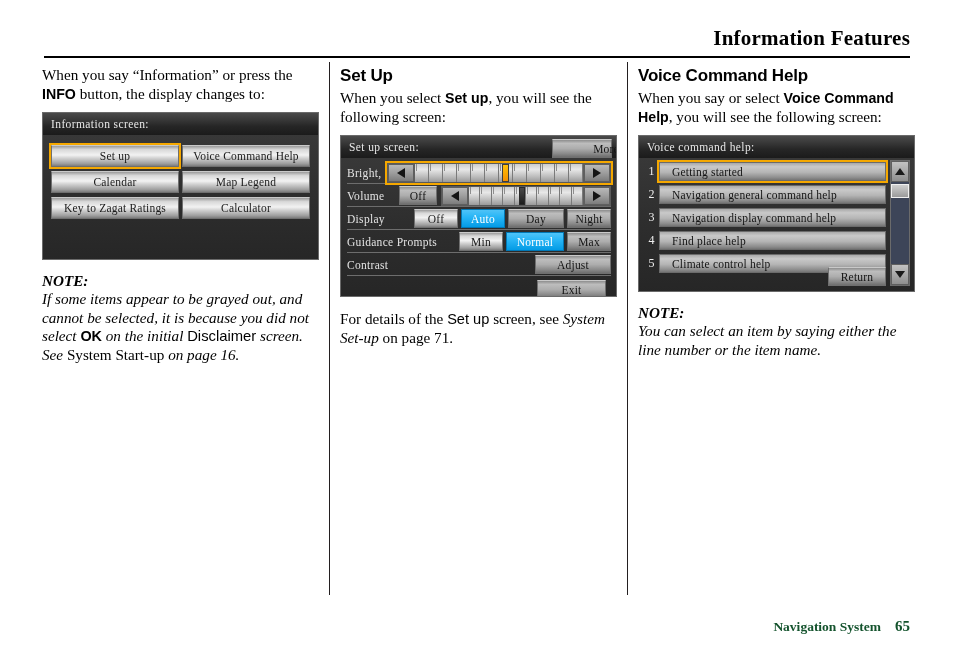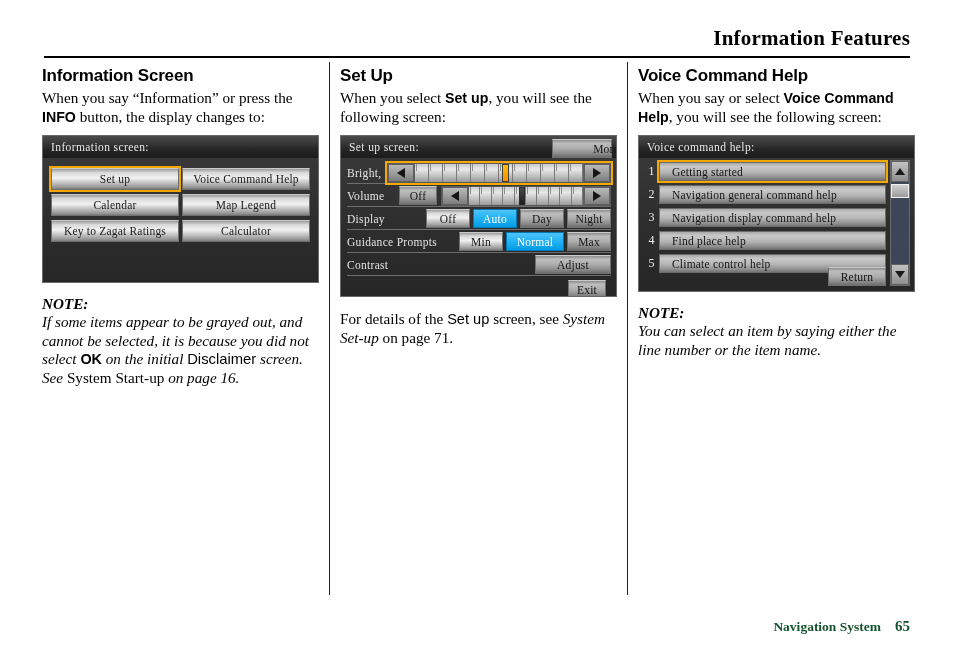--- a/index.html
+++ b/index.html
@@ -355,21 +355,20 @@
 
 <div class="page">
 
   <div class="header-title">Information Features</div>
   <div class="header-rule"></div>
 
   <div class="divider divider-1"></div>
   <div class="divider divider-2"></div>
 
   <div class="col col-1">
-    <h2 class="sec-title">Information Screen</h2>
 
     <p class="body-text"><span>When you say “Information” or press the </span><b>INFO</b><span> button, the display changes to:</span></p>
 
     <div class="nav-screen" id="screen-info">
       <div class="nav-titlebar">Information screen:</div>
       <div class="nav-body" style="height:100%;">
         <div class="grid">
           <div class="sbtn sel-outline">Set up</div>
           <div class="sbtn">Voice Command Help</div>
           <div class="sbtn">Calendar</div>
@@ -449,21 +448,21 @@
                 </div>
             </div>
           </div>
           <div class="su-underline"></div>
 
           <div class="su-row">
             <div class="rlabel" style="flex:1 1 auto;">Display</div>
             <div class="btn-group">
               <div class="sbtn" style="width:44px;">Off</div>
               <div class="sbtn blue" style="width:44px;">Auto</div>
-              <div class="sbtn dark" style="width:44px;">Day</div>
+              <div class="sbtn dark" style="width:56px;">Day</div>
               <div class="sbtn dark" style="width:44px;">Night</div>
             </div>
           </div>
           <div class="su-underline"></div>
 
           <div class="su-row">
             <div class="rlabel" style="flex:1 1 auto;">Guidance Prompts</div>
             <div class="btn-group">
               <div class="sbtn" style="width:44px;">Min</div>
               <div class="sbtn blue" style="width:58px;">Normal</div>
@@ -472,21 +471,21 @@
           </div>
           <div class="su-underline"></div>
 
           <div class="su-row">
             <div class="rlabel" style="flex:1 1 auto;">Contrast</div>
             <div class="sbtn dark" style="width:76px;height:19px;">Adjust</div>
           </div>
           <div class="su-underline"></div>
 
           <div class="exit-row">
-            <div class="sbtn dark" style="width:38px;height:19px;">Exit</div>
+            <div class="sbtn dark" style="width:69px;height:19px;">Exit</div>
           </div>
         </div>
       </div>
     </div>
 
     <p class="body-text" style="margin-top:13px;"><span>For details of the </span><span class="sans-reg">Set up</span><span> screen, see </span><i>System Set-up</i><span> on page 71.</span></p>
   </div>
 
   <div class="col col-3">
     <h2 class="sec-title">Voice Command Help</h2>

